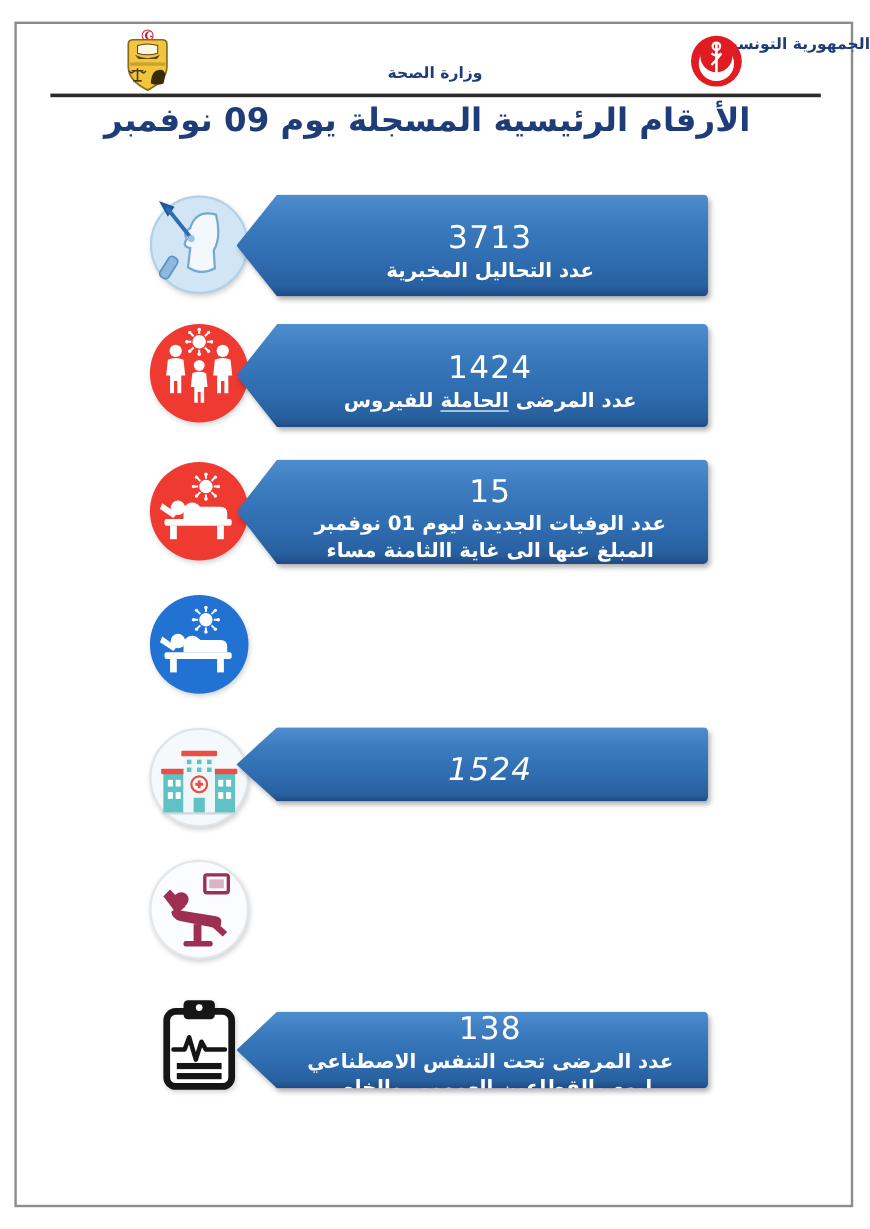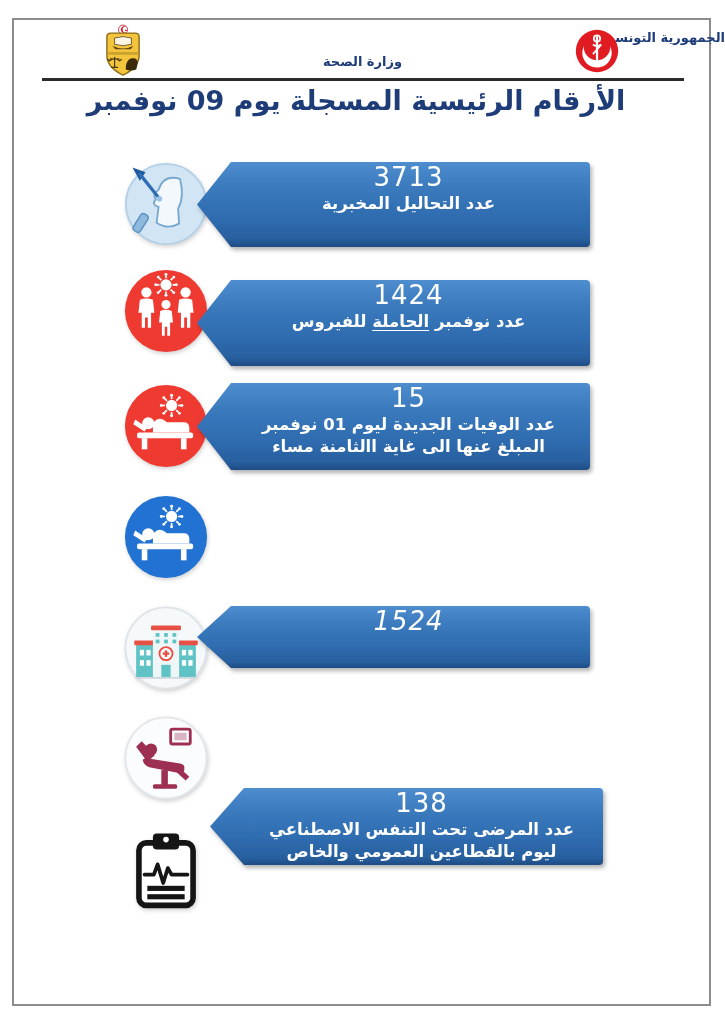--- a/index.html
+++ b/index.html
@@ -17,22 +17,22 @@
   .rule{position:absolute;left:42px;top:78px;width:642px;height:3px;background:#2b2b2b;}
   .main-title{position:absolute;left:0;right:13px;top:85px;margin:0;text-align:center;
               direction:rtl;color:#1e3c78;font-size:27px;font-weight:bold;}
   
   .banner-wrap{position:absolute;left:197px;width:393px;
                filter:drop-shadow(2px 3px 2px rgba(0,0,0,0.30));}
   .banner{width:100%;height:100%;box-sizing:border-box;
           background:linear-gradient(180deg,#4e8dce 0%,#3a7abd 30%,#2f6cb0 65%,#28609f 90%,#1d4b85 100%);
           clip-path:polygon(34px 0,100% 0,100% 100%,34px 100%,0 50%);
           border-radius:0 4px 4px 0;
-          display:flex;flex-direction:column;justify-content:flex-start;align-items:center;
-          padding:0 16px 6px 46px;color:#ffffff;direction:rtl;}
+          display:flex;flex-direction:column;justify-content:center;align-items:center;
+          padding:17px 16px 6px 46px;color:#ffffff;direction:rtl;}
   .num{font-size:26px;line-height:31px;font-weight:400;letter-spacing:1px;}
   .cap{font-size:16.5px;line-height:22px;text-align:center;max-width:335px;font-weight:bold;}
   .u-seg{text-decoration:underline;text-underline-offset:3px;}
   .row-icon{position:absolute;left:124px;width:84px;height:84px;
             filter:drop-shadow(1px 2px 2px rgba(0,0,0,0.18));}
   .row-icon svg{width:100%;height:100%;display:block;}
 </style>
 </head>
 <body>
 
@@ -124,24 +124,24 @@
           <circle r="5.5"></circle>
           <path d="M-7 8 Q0 5 7 8 L8.5 22 L5 22 L5 38 L1.5 38 L1.5 27 L-1.5 27 L-1.5 38 L-5 38 L-5 22 L-8.5 22 Z"></path>
         </g>
         <g transform="translate(45,38) scale(0.88)">
           <circle r="5.5"></circle>
           <path d="M-7 8 Q0 5 7 8 L8.5 22 L5 22 L5 38 L1.5 38 L1.5 27 L-1.5 27 L-1.5 38 L-5 38 L-5 22 L-8.5 22 Z"></path>
         </g>
       </g>
     </svg>
   </div>
-  <div class="banner-wrap" style="top:280px;height:86px;">
+  <div class="banner-wrap" style="top:270px;height:86px;">
     <div class="banner">
       <div class="num">1424</div>
-      <div class="cap"><span>عدد نوفمبر </span><span class="u-seg">الحاملة</span><span> للفيروس</span></div>
+      <div class="cap"><span>عدد المرضى </span><span class="u-seg">الحاملة</span><span> للفيروس</span></div>
     </div>
   </div>
 
   <div class="row-icon" style="top:384px;">
     <svg viewBox="0 0 90 90">
       <circle cx="45" cy="45" r="44" fill="#ee3a31"></circle>
       <g fill="#ffffff">
         <g transform="translate(51,23)">
           <circle r="6"></circle>
           <g stroke="#ffffff" stroke-width="1.8">
@@ -269,20 +269,20 @@
   <div class="row-icon" style="top:827px;">
     <svg viewBox="0 0 90 90">
       <rect x="16" y="17" width="58" height="67" rx="8" fill="#ffffff" stroke="#151515" stroke-width="6"></rect>
       <rect x="31" y="7" width="28" height="17" rx="4" fill="#151515"></rect>
       <circle cx="45" cy="13.5" r="3" fill="#ffffff"></circle>
       <polyline points="22,51 32,51 36,40 42,60 47,44 51,51 68,51" fill="none" stroke="#151515" stroke-width="4" stroke-linejoin="round" stroke-linecap="round"></polyline>
       <rect x="25" y="63" width="40" height="5.5" fill="#151515"></rect>
       <rect x="25" y="72" width="40" height="5.5" fill="#151515"></rect>
     </svg>
   </div>
-  <div class="banner-wrap" style="top:788px;height:77px;margin-left:13px;">
+  <div class="banner-wrap" style="top:843px;height:64px;">
     <div class="banner">
       <div class="num">138</div>
       <div class="cap">عدد المرضى تحت التنفس الاصطناعي ليوم بالقطاعين العمومي والخاص</div>
     </div>
   </div>
 
 </div>
 
 </body></html>

